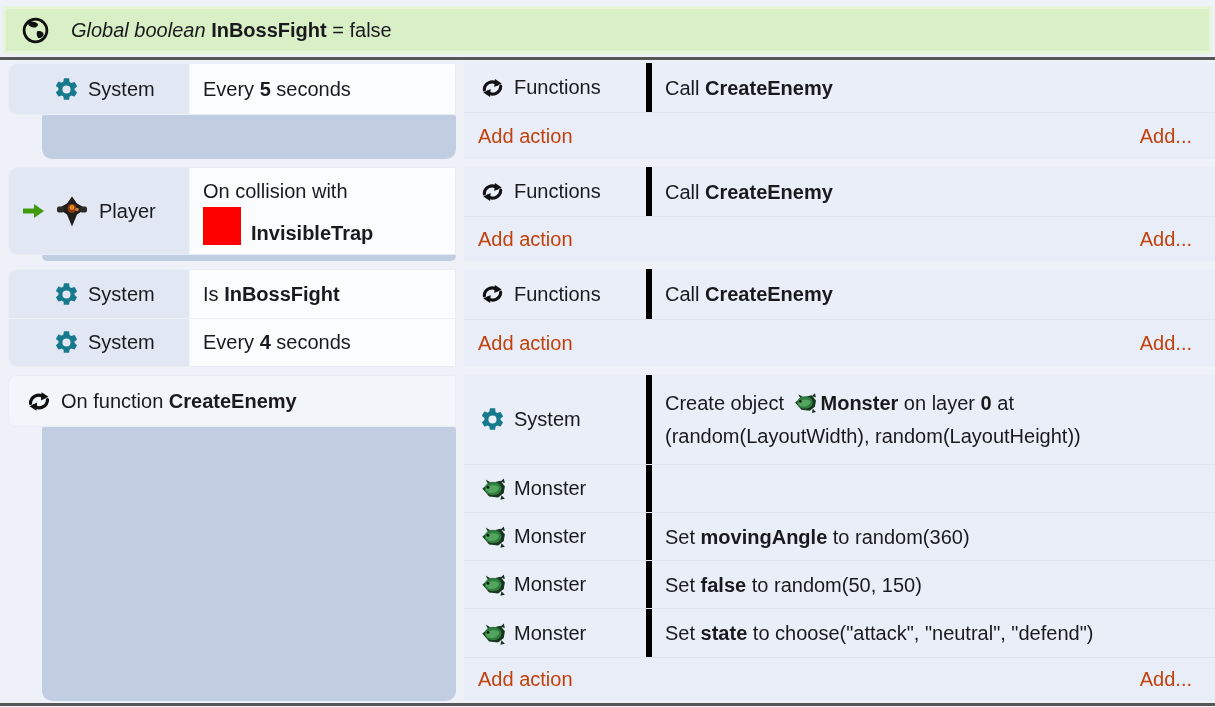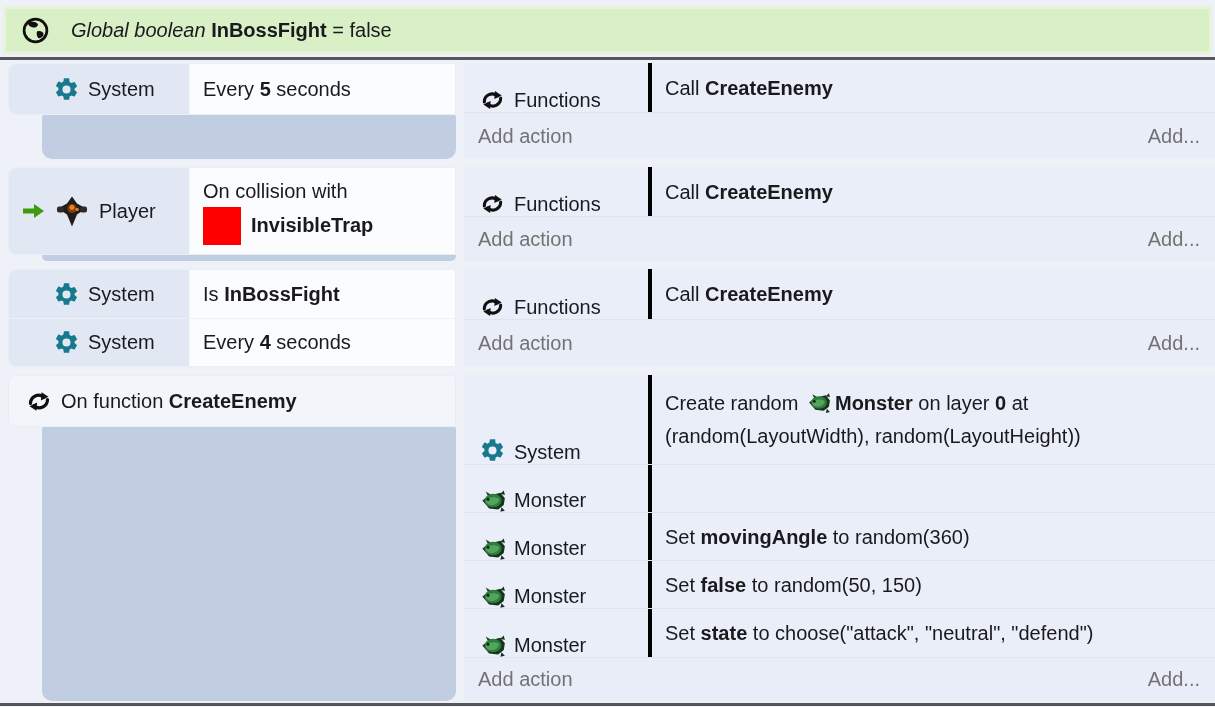--- a/index.html
+++ b/index.html
@@ -47,51 +47,51 @@
     padding-left:12px;
   }
   .arrow-slot { width:32px; flex:none; display:flex; align-items:center; }
   .oicon { margin-right:8px; display:flex; align-items:center; }
   .ccell {
     flex:1; background:#fafcfe;
     display:flex; flex-direction:column; justify-content:center;
     padding-left:13px; padding-right:6px;
   }
   .cline { line-height:27px; }
-  .trap-line { display:flex; align-items:center; gap:10px; margin-top:2px; }
+  .trap-line { display:flex; align-items:flex-end; gap:10px; margin-top:2px; }
   .trap-swatch { width:38px; height:38px; background:#ff0000; flex:none; }
 
   .indent {
     margin-left:34px;
     background:#c1cde0;
     border-radius:2px 2px 10px 10px;
     flex:1;
   }
 
   
   .arow {
     display:flex; align-items:stretch;
     background:#e9eef8;
     border-bottom:1px solid #dde4f0;
   }
   .aobj {
     width:188px; flex:none;
-    display:flex; align-items:flex-end;
+    display:flex; align-items:center;
     padding-left:15px;
-    border-right:4px solid #000000;
+    border-right:6px solid #000000;
   }
   .atext {
     flex:1; display:flex; flex-direction:column; justify-content:center;
     padding-left:13px; padding-right:12px; line-height:30px;
   }
   .addrow {
     display:flex; align-items:center; justify-content:space-between;
     background:#e8edf8;
-    color:#737373;
-    padding:0 15px 0 14px;
+    color:#c2410c;
+    padding:0 23px 0 14px;
   }
   .expr { }
   .inline-icon { display:inline-block; vertical-align:-3px; margin:0 4px 0 2px; }
 
   
   .fhdr {
     display:flex; align-items:center;
     padding-left:16px; 
     background:#f2f6fb;
   }
@@ -317,21 +317,21 @@
         <div class="aobj">
           <span class="oicon">
             <svg width="27" height="27" viewBox="0 0 24 24">
                 <use href="#ico-gear"></use>
               </svg>
           </span>
           <span>System</span>
         </div>
         <div class="atext">
           <span>
-            <span>Create random </span><span class="inline-icon"><svg width="25" height="21" viewBox="0 0 24 20">
+            <span>Create object </span><span class="inline-icon"><svg width="25" height="21" viewBox="0 0 24 20">
                   <use href="#ico-monster"></use>
                 </svg></span><b>Monster</b><span> on layer </span><b>0</b><span> at</span>
           </span>
           <span class="expr">(random(LayoutWidth), random(LayoutHeight))</span>
         </div>
       </div>
 
       <div class="arow" style="height:48px">
         <div class="aobj">
           <span class="oicon">

